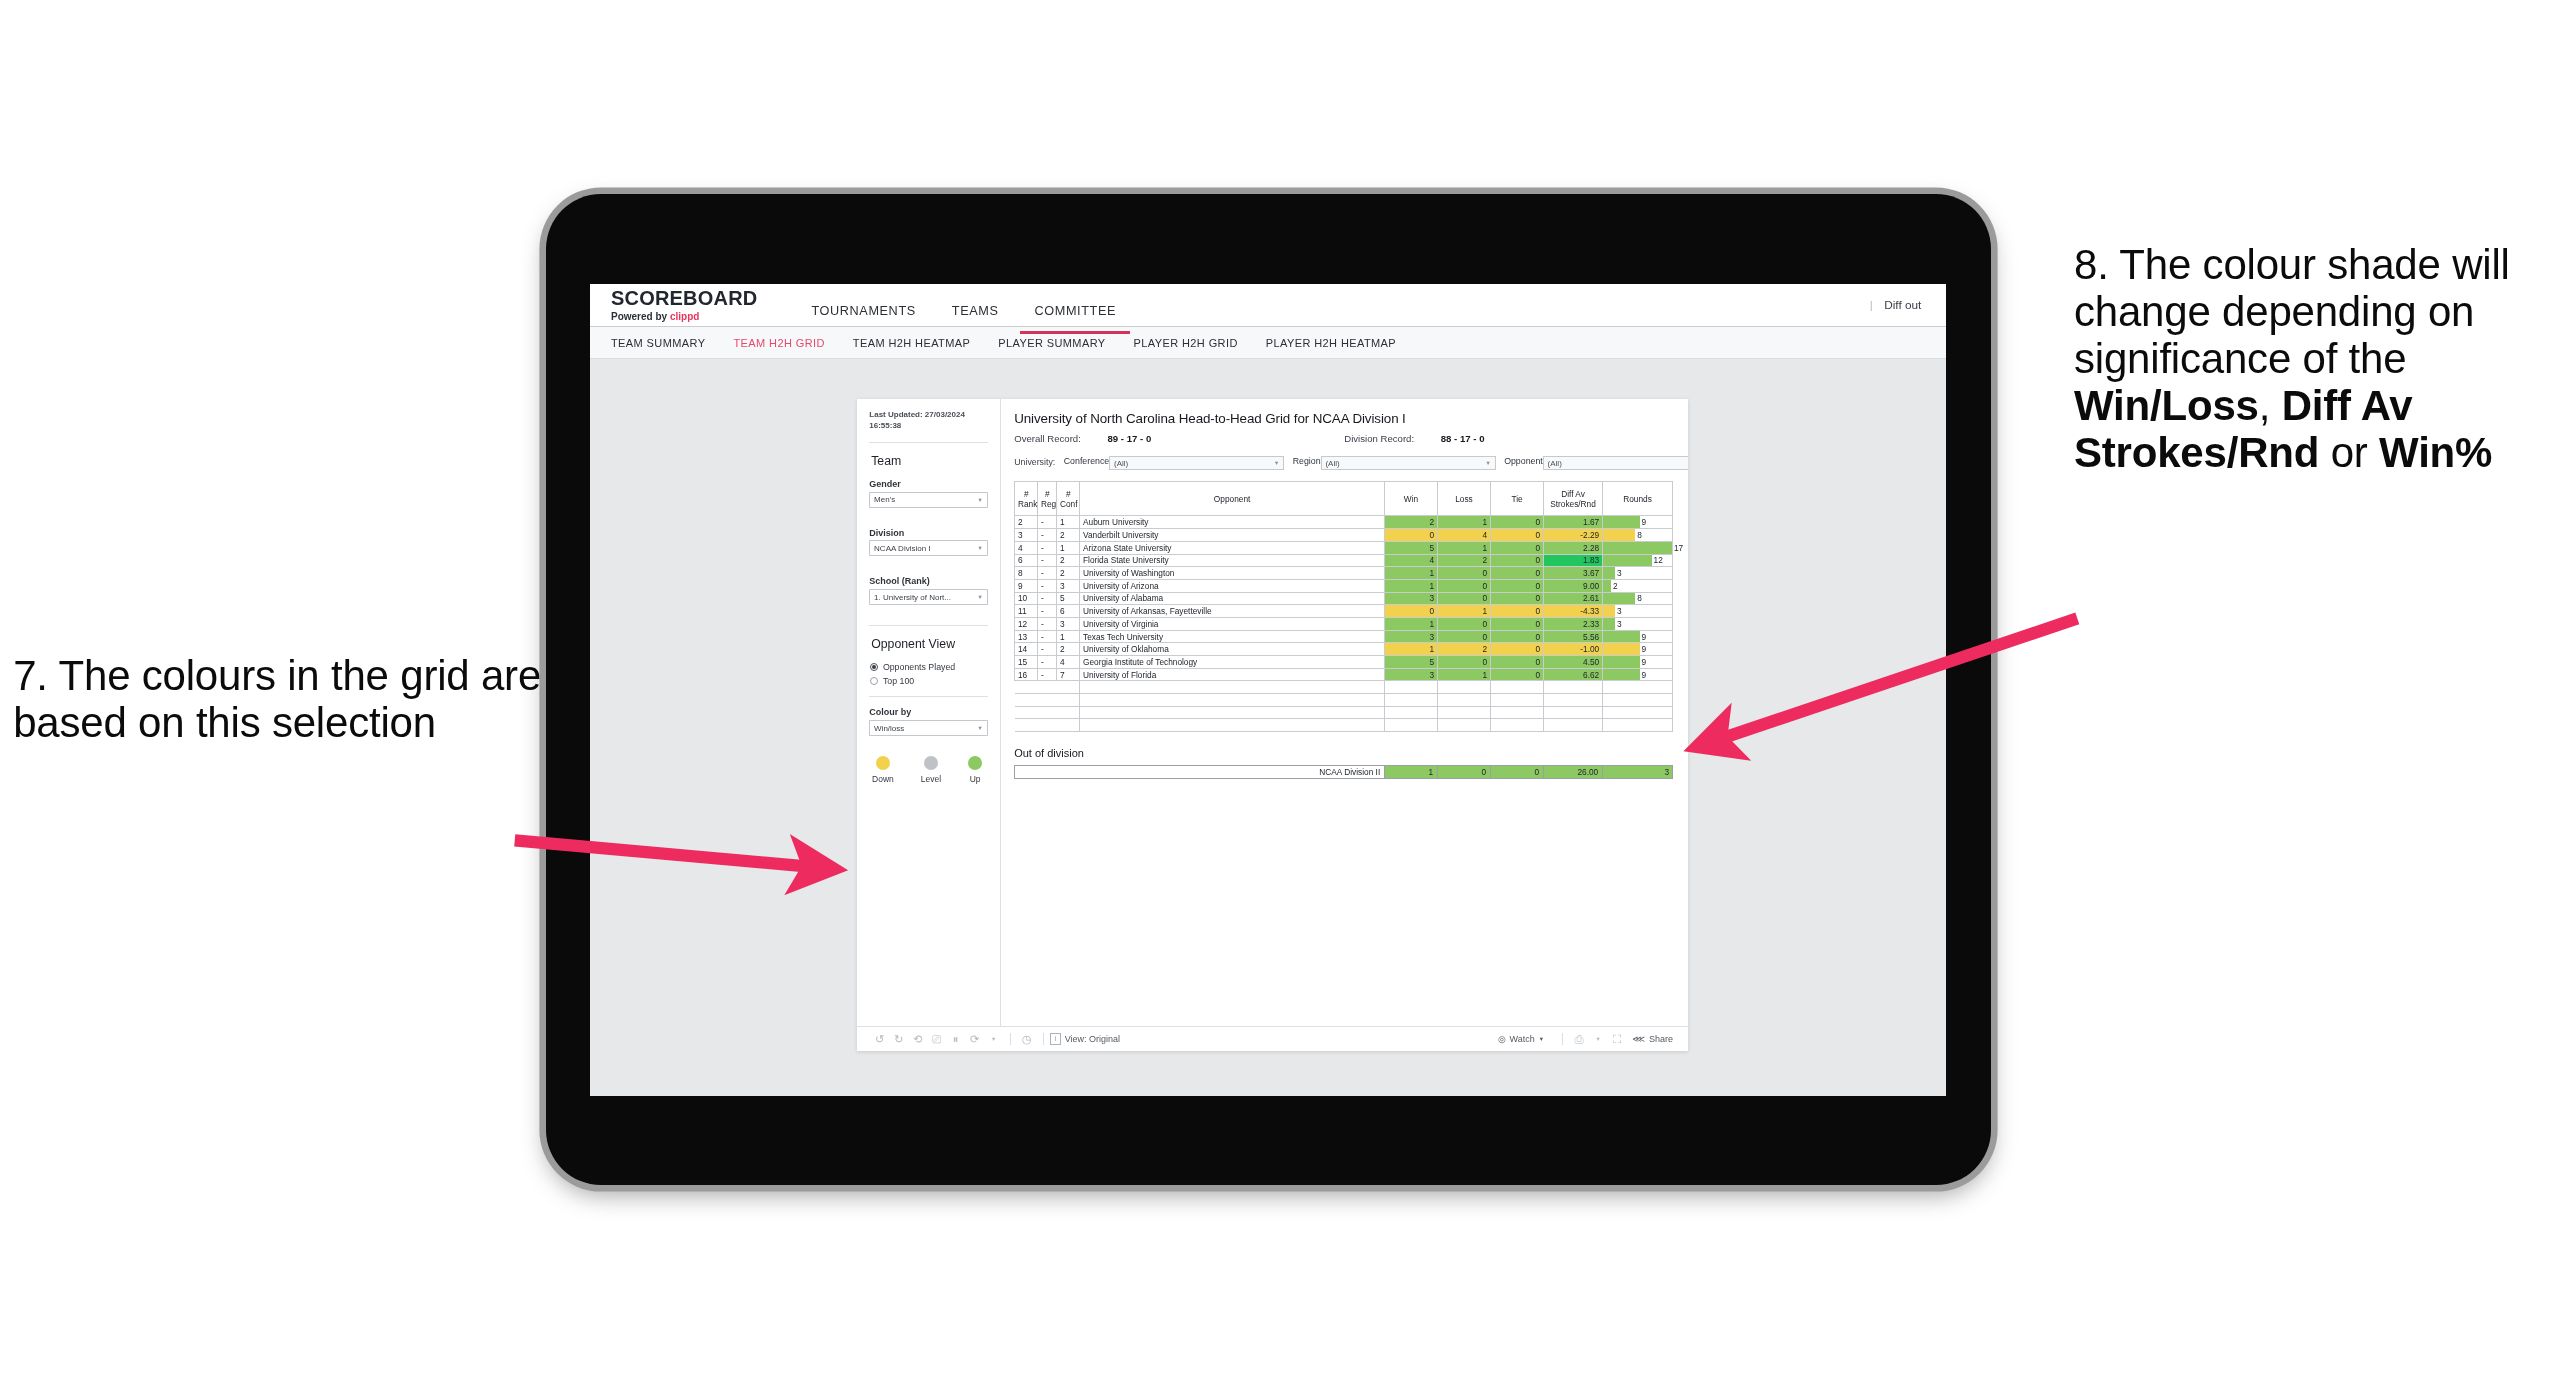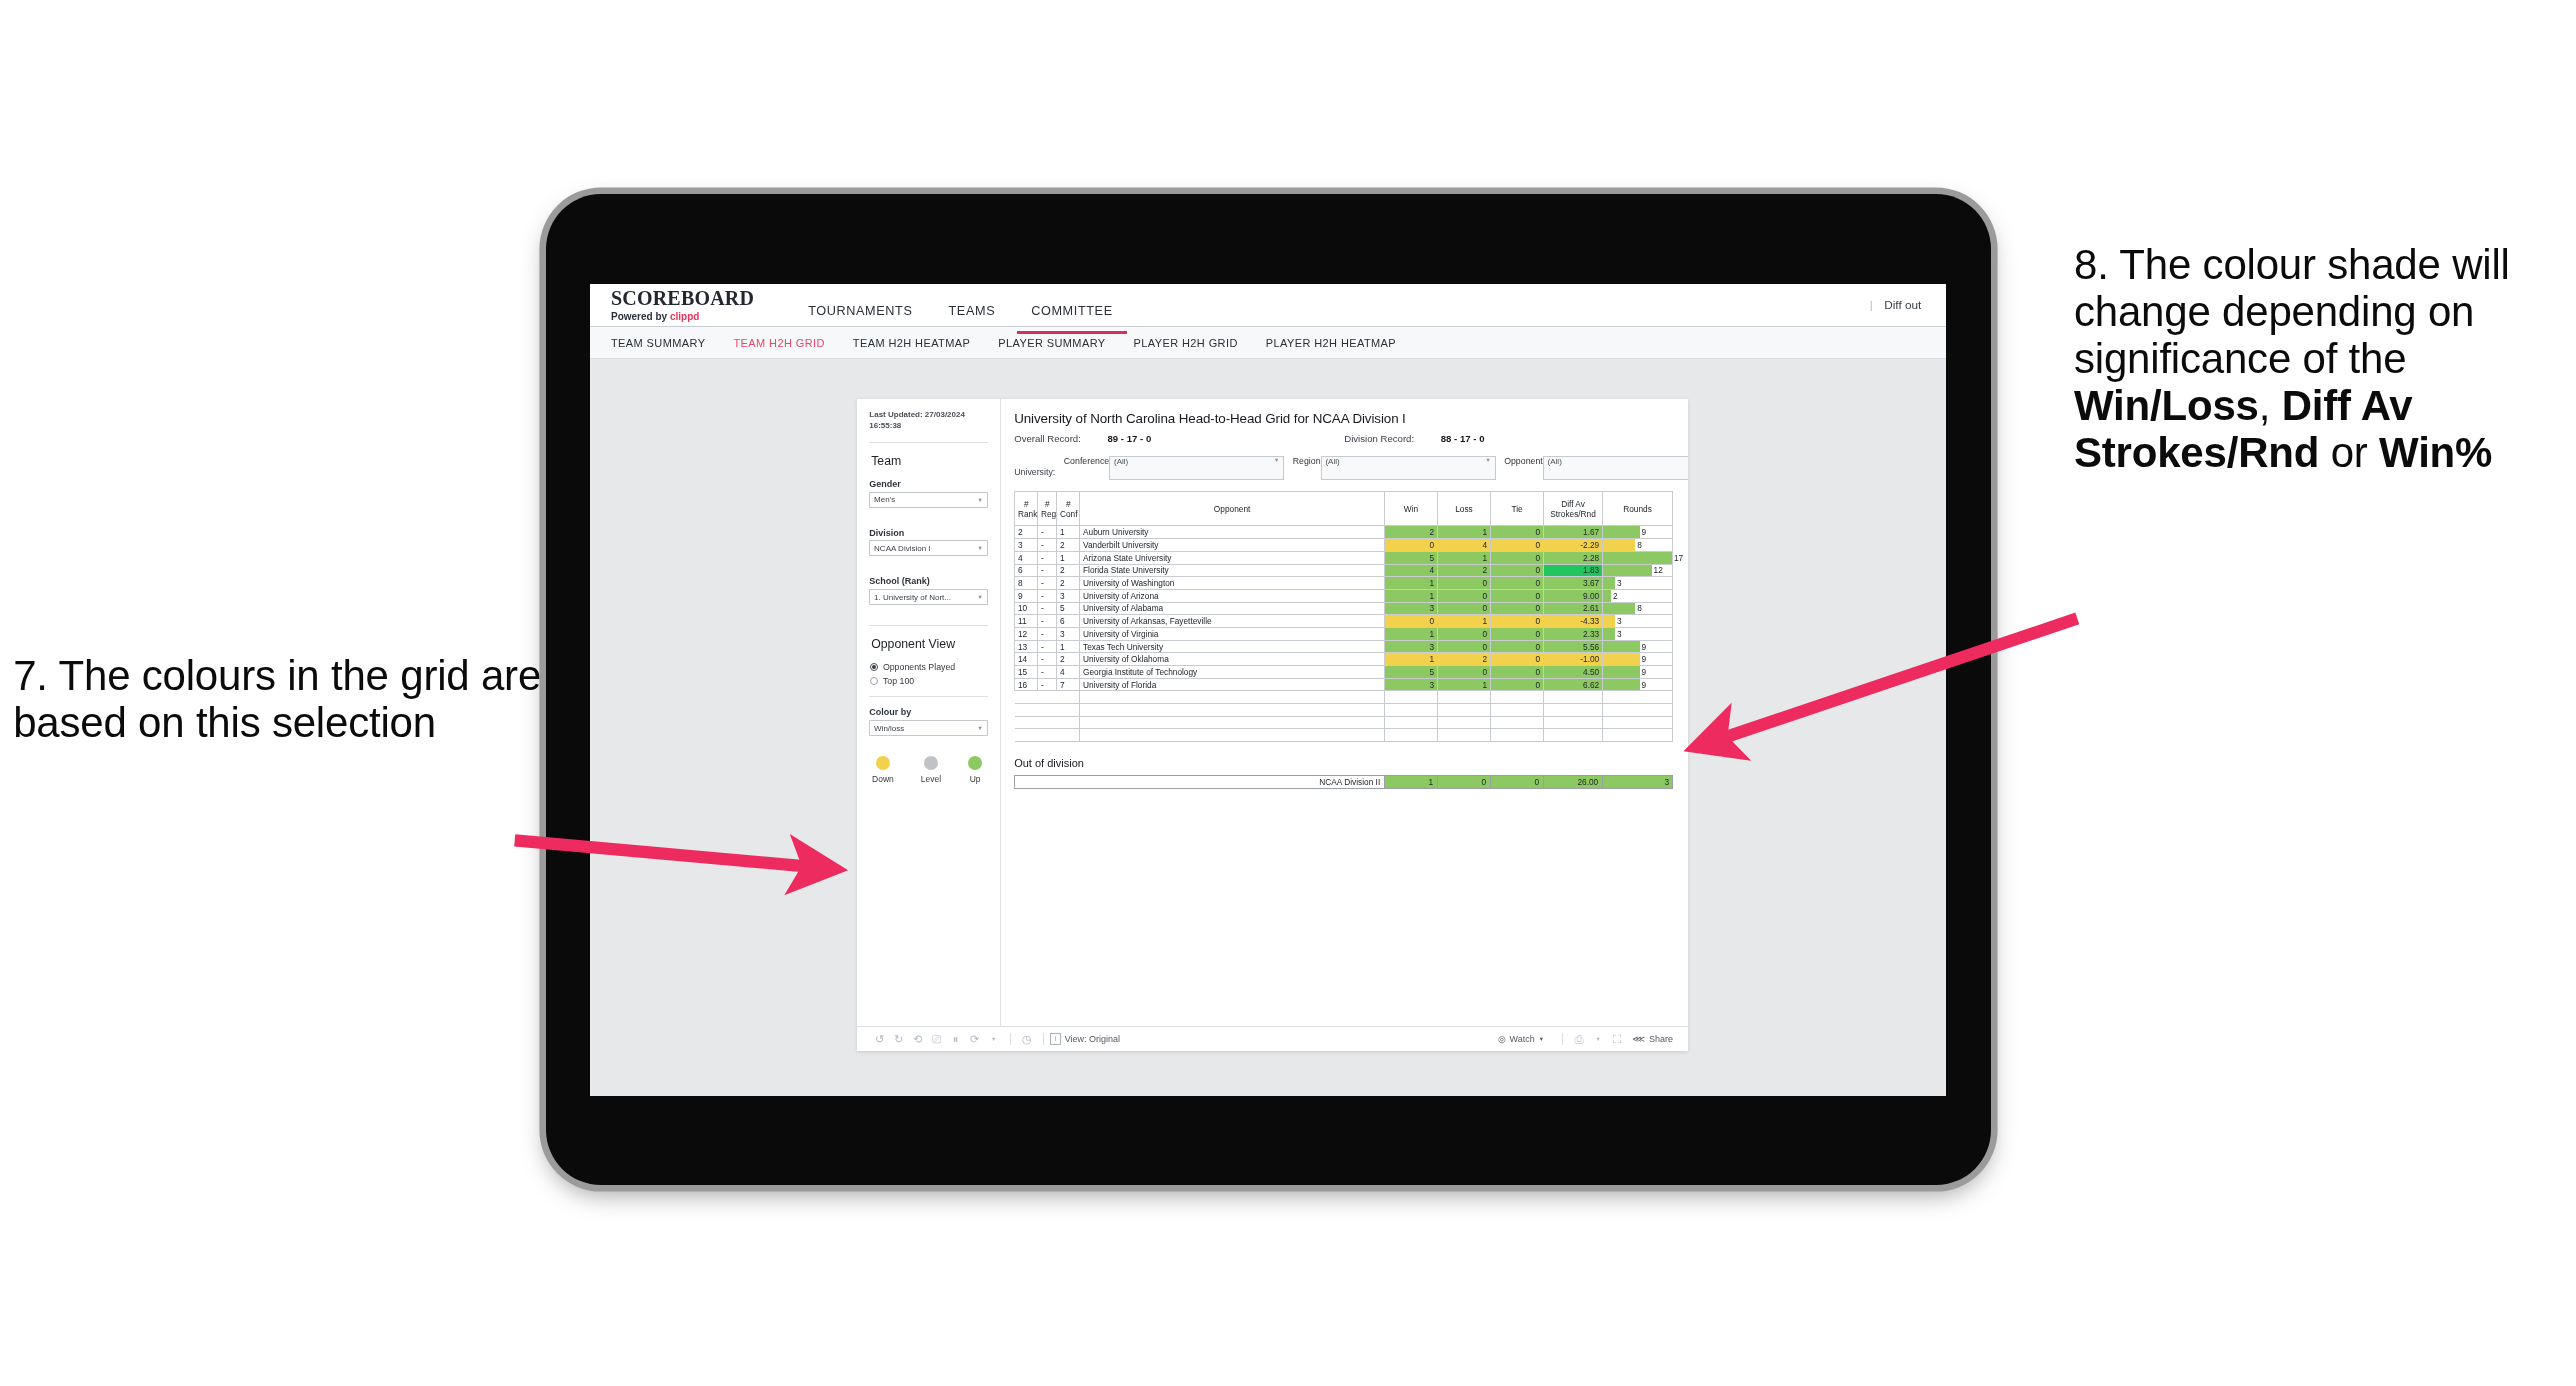--- a/index.html
+++ b/index.html
@@ -17,21 +17,21 @@
   #tablet{position:absolute;left:546px;top:194px;width:1445px;height:991px;
           background:#0a0a0a;border-radius:55px;
           box-shadow:0 0 0 6.6px #9b9b9b, 0 9.4px 24.6px rgba(0,0,0,.35);}
   #screen{position:absolute;left:44px;top:90px;width:1356px;height:812px;
           background:#e6e8ea;overflow:hidden;}
 
   
   .app-header{height:43px;background:#fff;display:flex;align-items:center;
               border-bottom:1.9px solid #c9ccd0;padding-left:21px;box-sizing:border-box;}
   .brand{display:flex;flex-direction:column;justify-content:center;margin-right:36px;}
-  .brand-title{font-family:Liberation Serif, serif;font-weight:700;font-size:20px;
+  .brand-title{font-family:Liberation Sans, sans-serif;font-weight:700;font-size:20px;
                letter-spacing:0.2px;color:#22262e;line-height:1;}
   .brand-sub{font-size:10px;color:#2b2f36;margin-top:2.8px;font-weight:600;}
   .brand-sub .accent{color:#e8365d;font-weight:700;}
   .nav{display:flex;align-items:stretch;height:100%;margin-top:12px;}
   .nav-item{display:flex;align-items:center;padding:0 18px;font-size:12.7px;
             letter-spacing:0.6px;color:#2b2f36;cursor:pointer;position:relative;}
   .nav-item.active::after{content:"";position:absolute;left:3.8px;right:3.8px;bottom:-1.9px;
             height:2.8px;background:#d6315b;}
   .header-right{margin-left:auto;display:flex;align-items:center;
                 padding-right:24.6px;font-size:11.8px;color:#3a3f47;gap:11.3px;}
@@ -71,22 +71,22 @@
   
   .main{flex:1;padding:12.3px 15px 0 13.2px;box-sizing:border-box;overflow:hidden;}
   .v-title{font-size:13.4px;color:#16191e;font-weight:400;letter-spacing:-0.1px;}
   .rec-row{display:flex;margin-top:6.6px;font-size:9.6px;color:#3a3f47;}
   .rec-row b{color:#16191e;font-weight:700;padding-left:24px;}
   .rec-row .r2{margin-left:193px;}
   .filters{display:flex;align-items:flex-end;margin-top:12.3px;gap:8.5px;}
   .opp-lbl{font-size:8.8px;color:#3a3f47;padding-bottom:2.8px;}
   .fcol{display:flex;}
   .fcol .cap{font-size:8.8px;color:#2f343b;margin-bottom:1.9px;}
-  .fsel{width:175px;height:24px;border:0.9px solid #c6cace;background:#f8f9fa;
-        display:flex;align-items:flex-start;justify-content:space-between;
+  .fsel{width:175px;height:14px;border:0.9px solid #c6cace;background:#f8f9fa;
+        display:flex;align-items:center;justify-content:space-between;
         padding:0 3.8px;font-size:8px;color:#4a4f57;box-sizing:border-box;cursor:pointer;}
   .fsel .car{font-size:5.7px;color:#8a9098;}
 
   
   table.grid{border-collapse:collapse;margin-top:11.3px;width:100%;table-layout:fixed;}
   table.grid th,table.grid td{border:0.9px solid #c8ccd1;font-size:8.3px;color:#22262c;
        padding:0 2.8px;height:12.7px;box-sizing:border-box;font-weight:400;}
   table.grid th{background:#fff;text-align:center;font-weight:400;vertical-align:middle;
        height:34px;color:#22262c;line-height:1.25;}
   td.l{text-align:left;padding-left:4.7px;}

